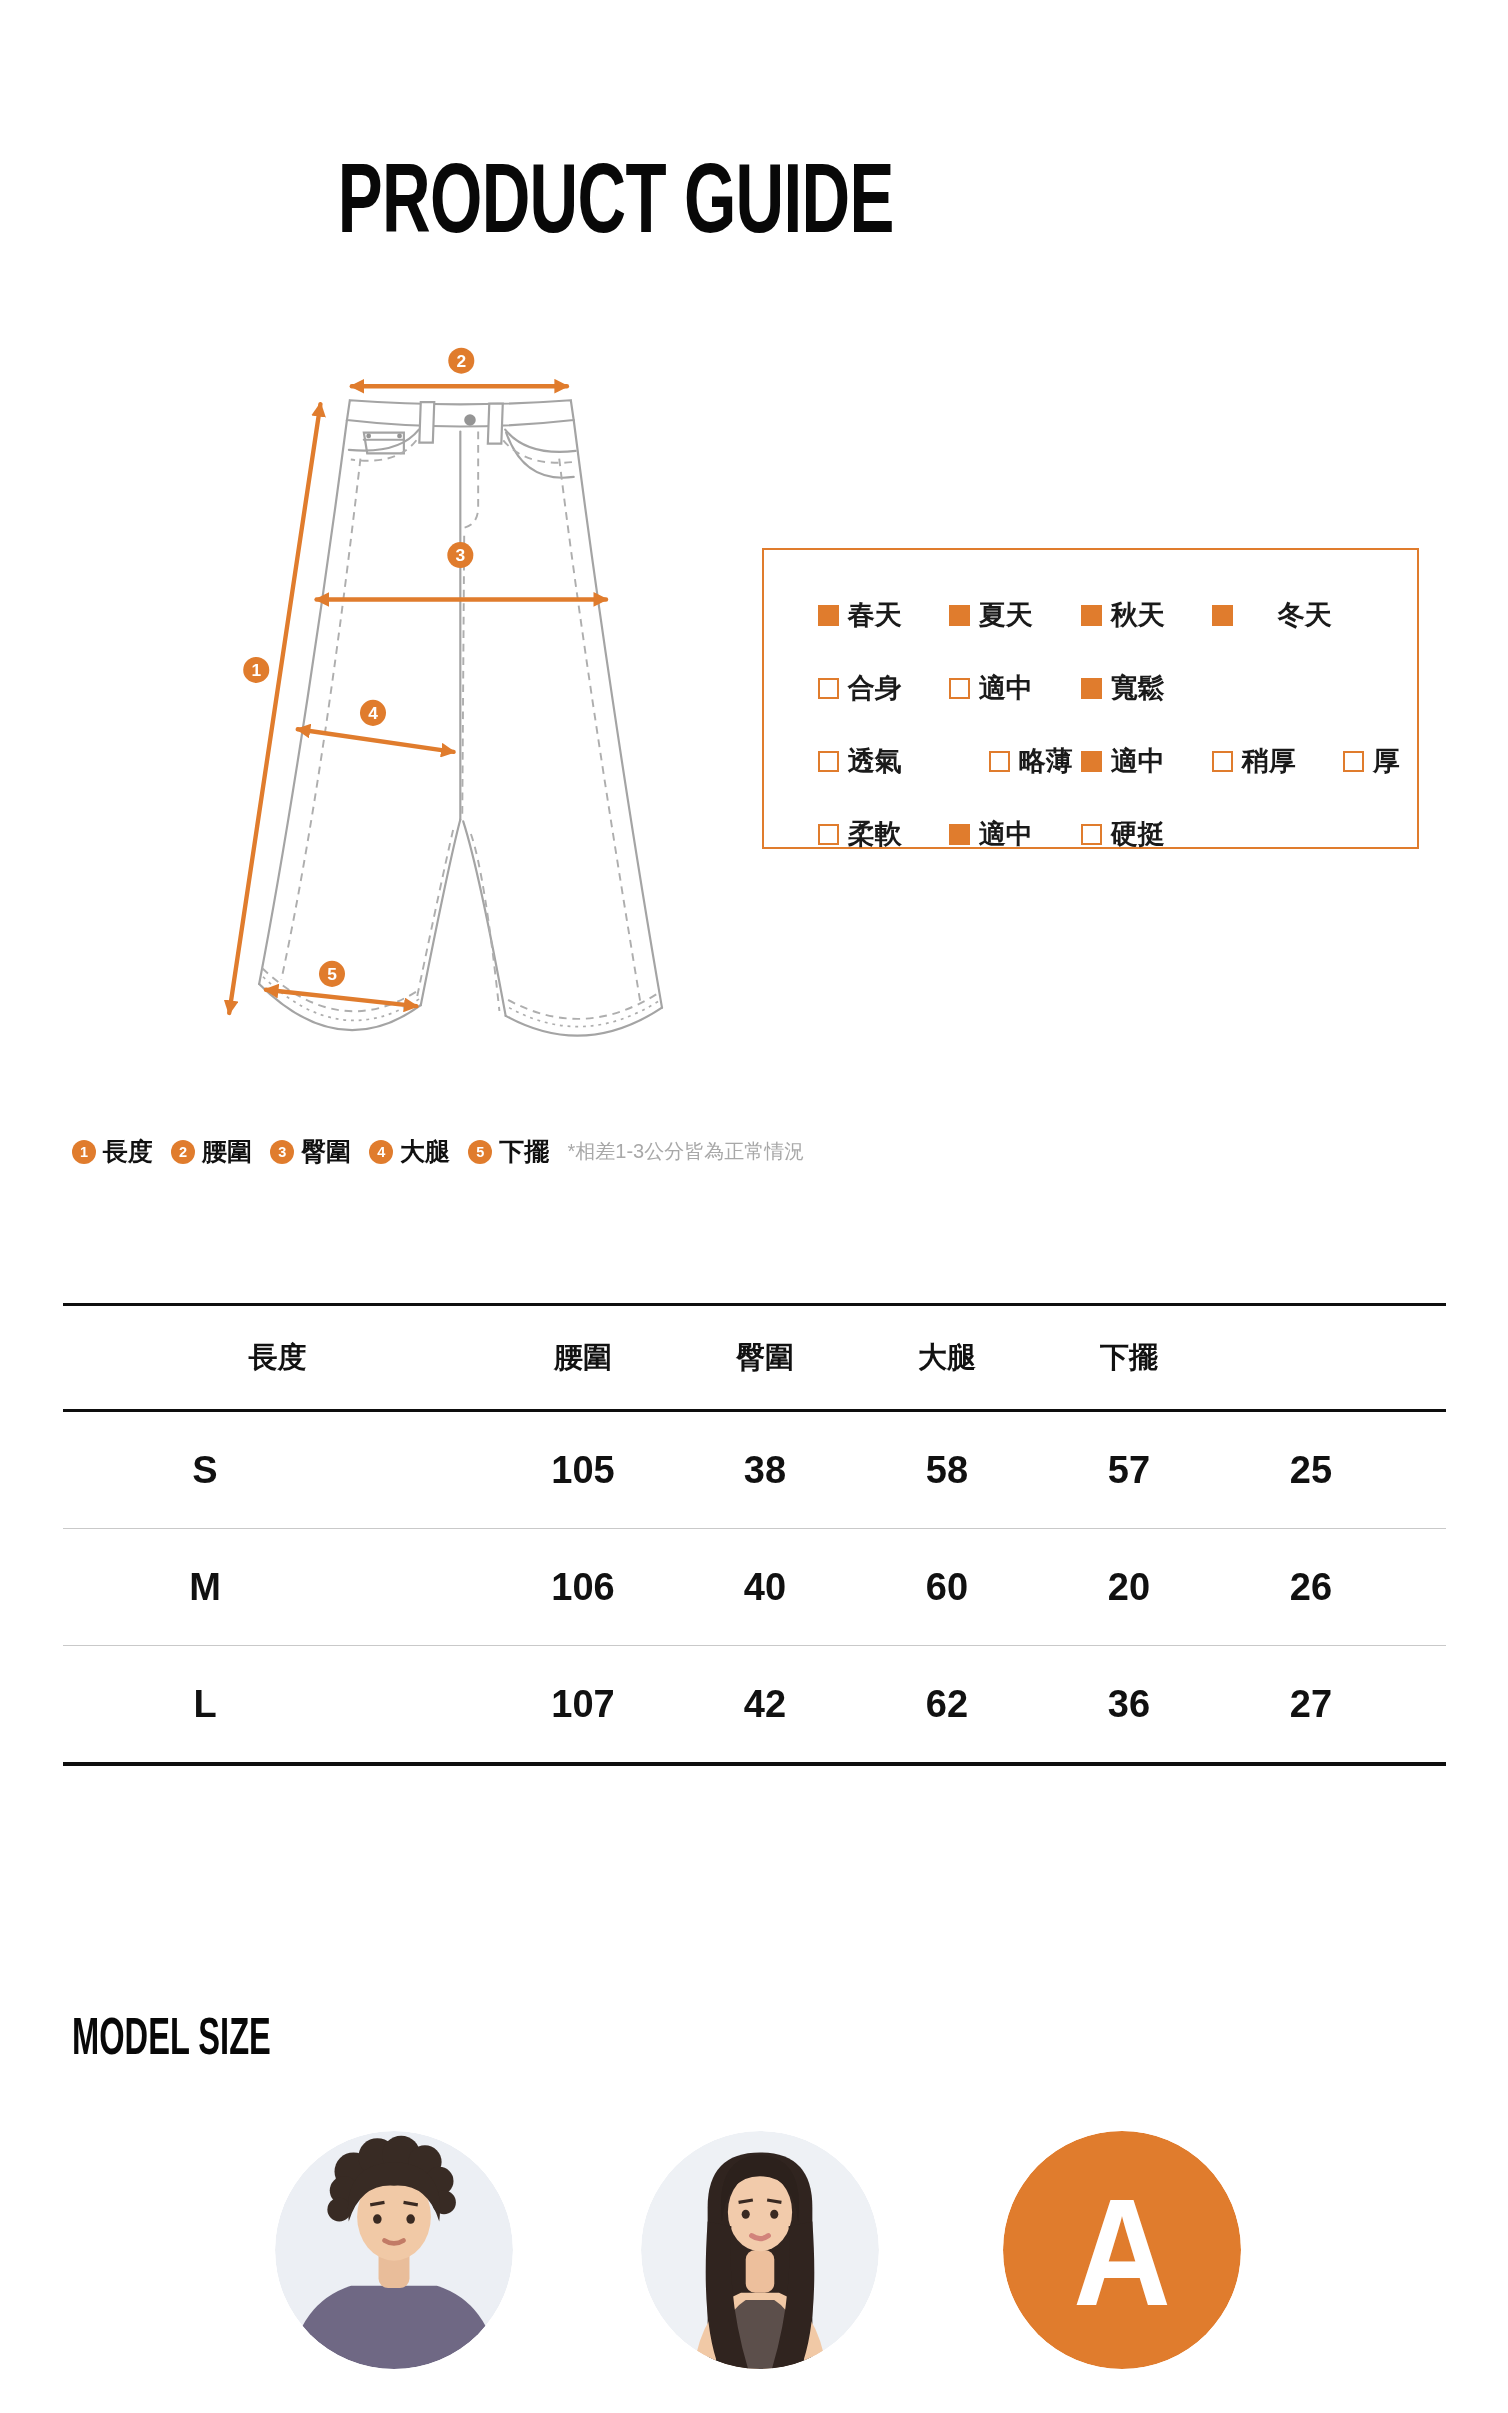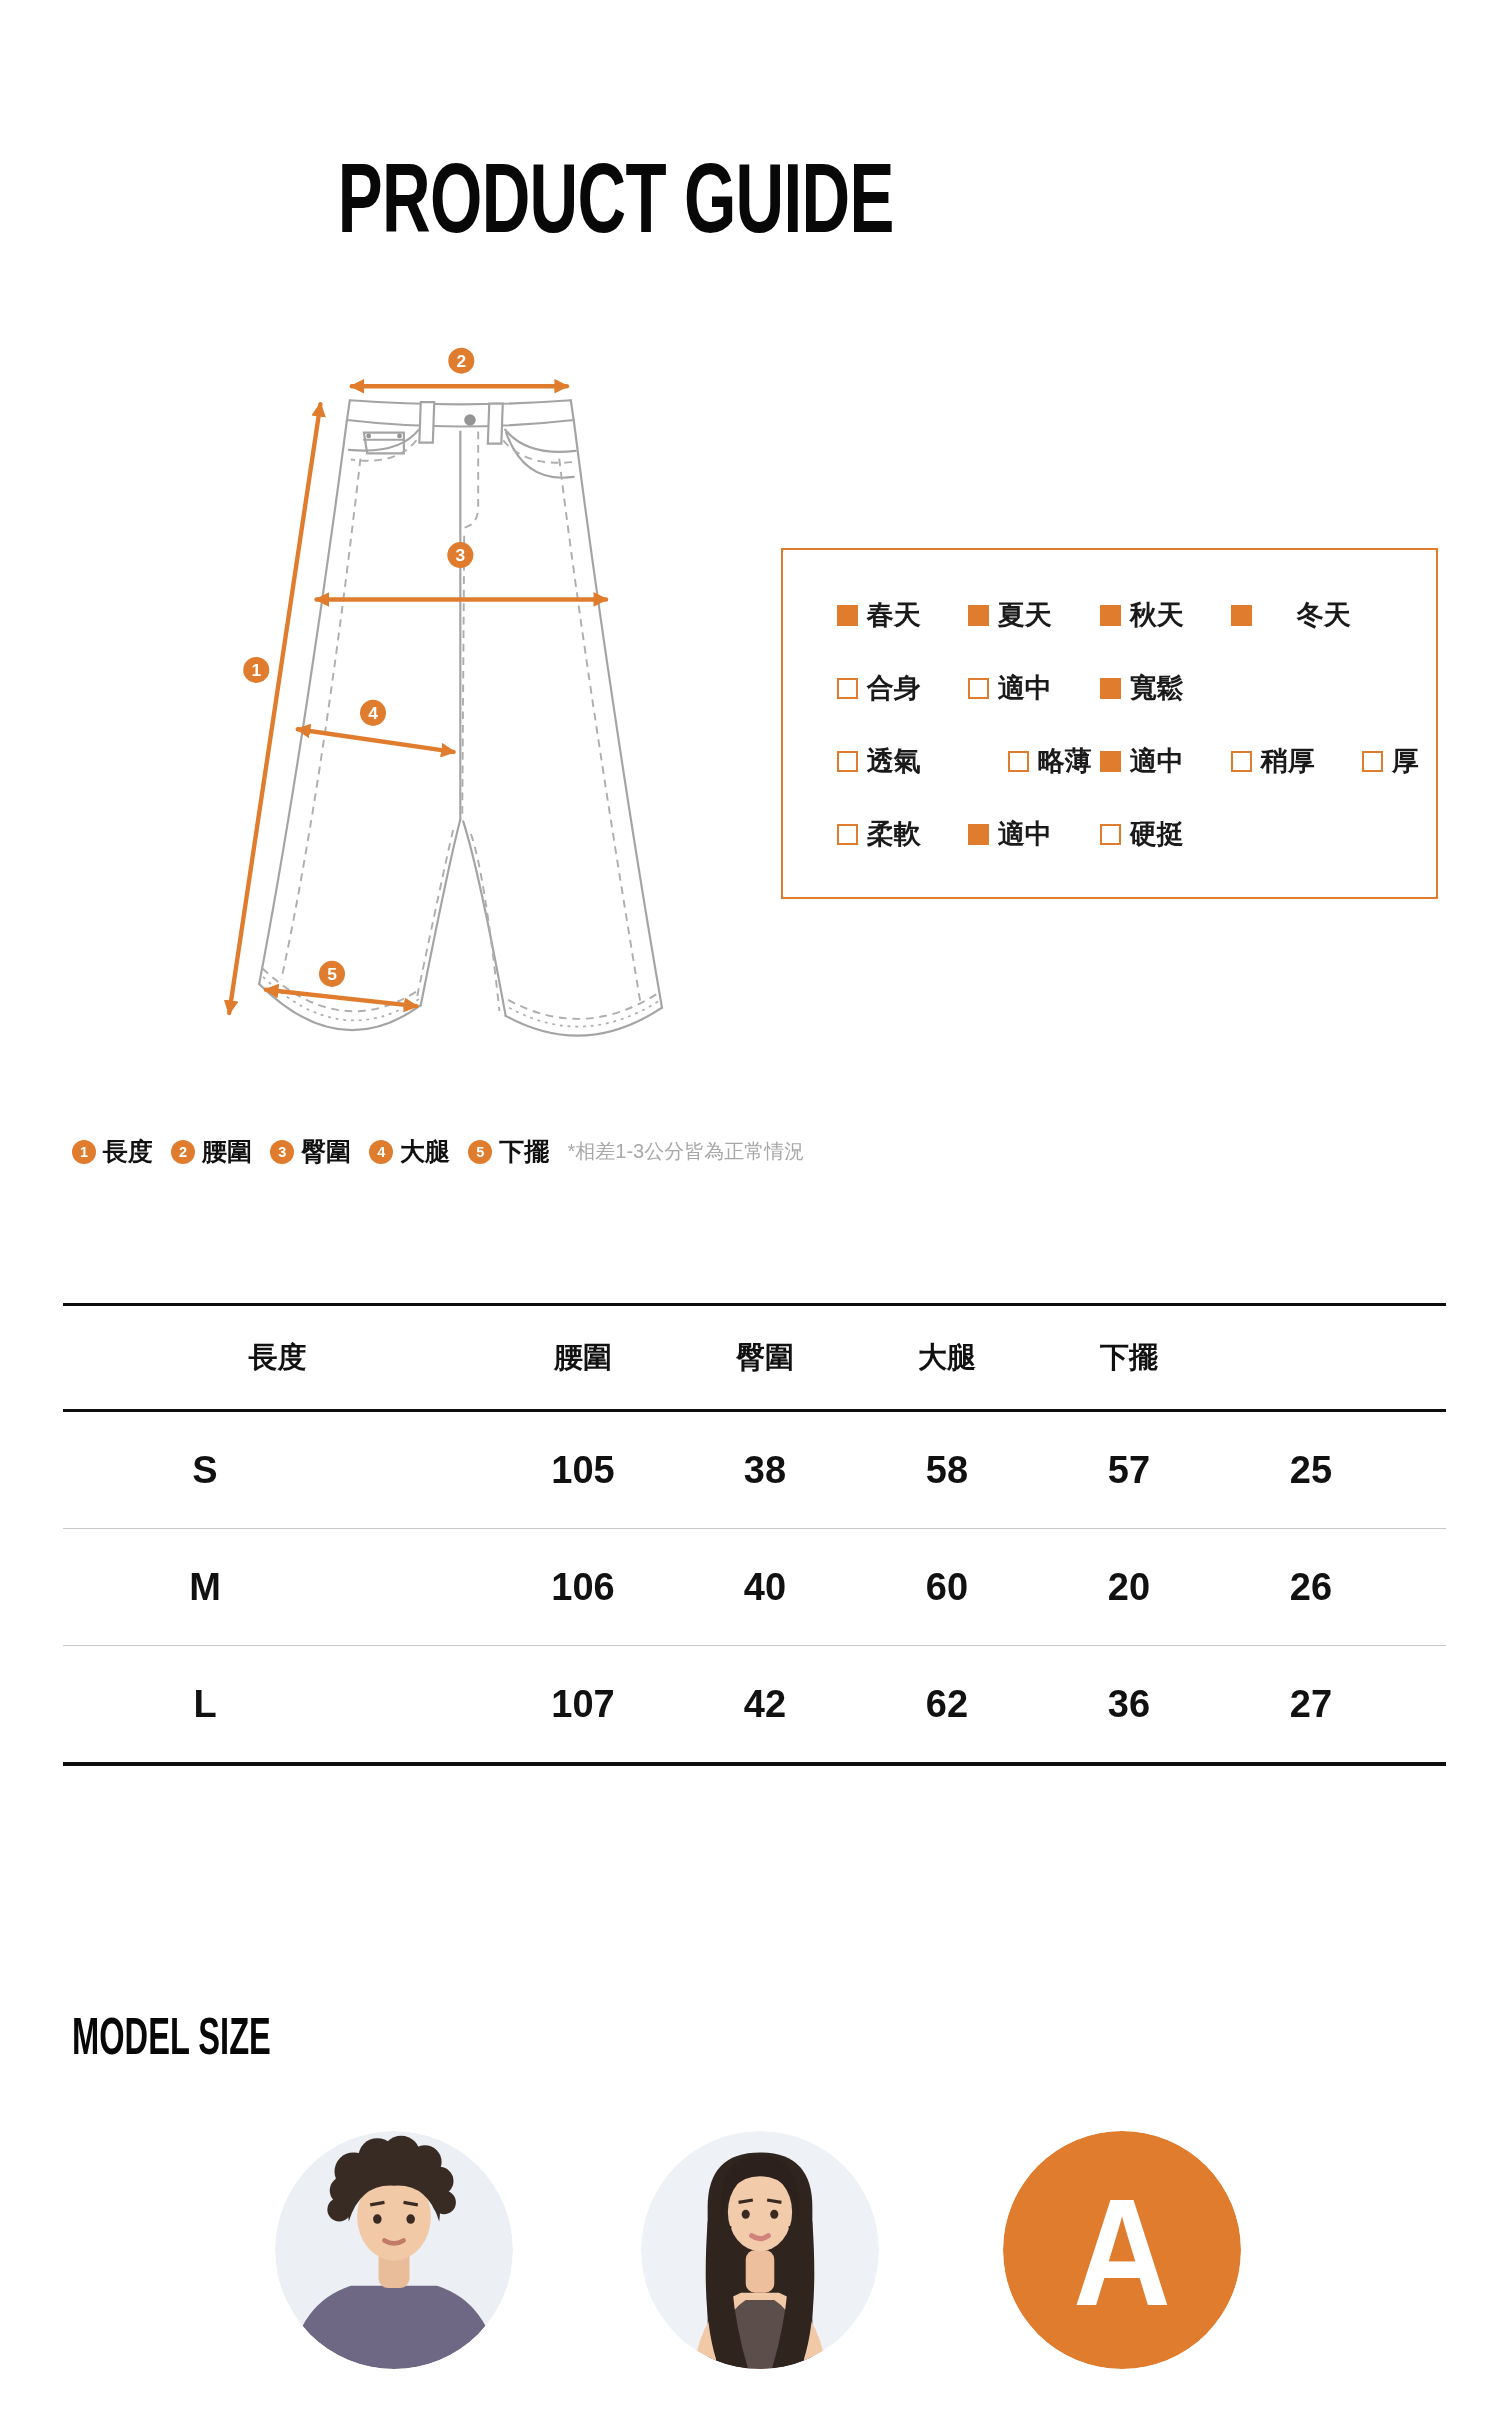--- a/index.html
+++ b/index.html
@@ -10,21 +10,21 @@
   
   .title-wrap{position:absolute;left:0;top:141px;width:1232px;text-align:center;}
   .title{
     display:inline-block;font-size:99px;font-weight:bold;letter-spacing:-1px;
     transform:scaleX(0.68);transform-origin:center;white-space:nowrap;color:#080808;
   }
   
   .pants-svg{position:absolute;left:208px;top:328px;width:550px;height:734px;}
   
   .attr-box{
-    position:absolute;left:781px;top:548px;width:657px;height:351px;
+    position:absolute;left:762px;top:548px;width:657px;height:301px;
     border:2.4px solid #E07C2D;box-sizing:border-box;
   }
   .attr-item{position:absolute;display:flex;align-items:center;height:34px;white-space:nowrap;}
   .cb{width:21px;height:21px;box-sizing:border-box;display:inline-block;flex:0 0 auto;}
   .cb-filled{background:#E07C2D;}
   .cb-empty{border:2.4px solid #E07C2D;background:#fff;}
   .attr-label{font-size:27px;font-weight:600;color:#1a1a1a;margin-left:8.7px;line-height:34px;}
   
   .measure-row{
     position:absolute;left:72px;top:1135px;display:flex;align-items:center;white-space:nowrap;

